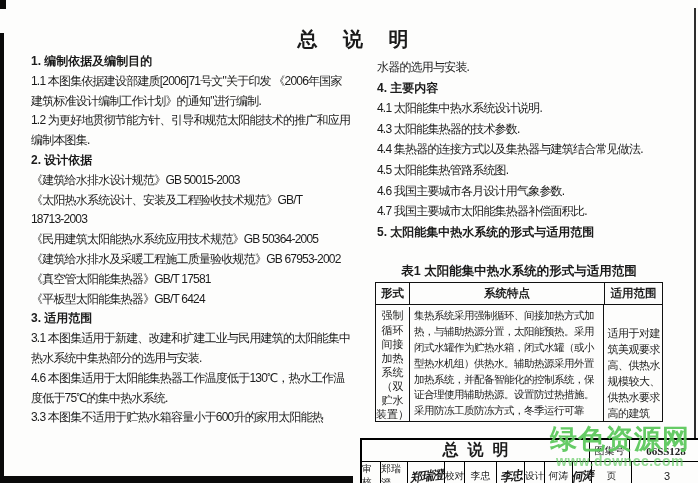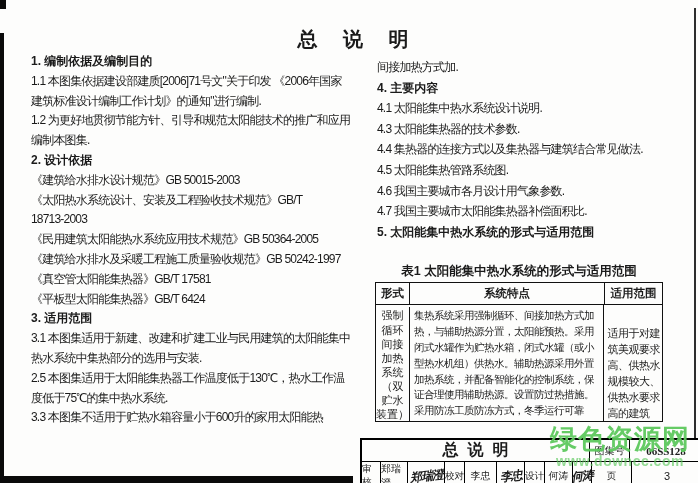--- a/index.html
+++ b/index.html
@@ -79,32 +79,32 @@
       <div class="heading">1. 编制依据及编制目的</div>
       <div>1.1 本图集依据建设部建质[2006]71号文"关于印发 《2006年国家</div>
       <div>建筑标准设计编制工作计划》的通知"进行编制.</div>
       <div>1.2 为更好地贯彻节能方针、引导和规范太阳能技术的推广和应用</div>
       <div>编制本图集.</div>
       <div class="heading">2. 设计依据</div>
       <div>《建筑给水排水设计规范》GB 50015-2003</div>
       <div>《太阳热水系统设计、安装及工程验收技术规范》GB/T</div>
       <div>18713-2003</div>
       <div>《民用建筑太阳能热水系统应用技术规范》GB 50364-2005</div>
-      <div>《建筑给水排水及采暖工程施工质量验收规范》GB 50242-1997</div>
+      <div>《建筑给水排水及采暖工程施工质量验收规范》GB 67953-2002</div>
       <div>《真空管太阳能集热器》GB/T 17581</div>
       <div>《平板型太阳能集热器》GB/T 6424</div>
       <div class="heading">3. 适用范围</div>
       <div>3.1 本图集适用于新建、改建和扩建工业与民用建筑的太阳能集中</div>
       <div>热水系统中集热部分的选用与安装.</div>
-      <div>2.5 本图集适用于太阳能集热器工作温度低于130℃，热水工作温</div>
+      <div>4.6 本图集适用于太阳能集热器工作温度低于130℃，热水工作温</div>
       <div>度低于75℃的集中热水系统.</div>
       <div>3.3 本图集不适用于贮热水箱容量小于600升的家用太阳能热</div>
     </div>
   <div class="col col-right">
-      <div>间接加热方式加.</div>
+      <div>水器的选用与安装.</div>
       <div class="heading">4. 主要内容</div>
       <div>4.1 太阳能集中热水系统设计说明.</div>
       <div>4.3 太阳能集热器的技术参数.</div>
       <div>4.4 集热器的连接方式以及集热器与建筑结合常见做法.</div>
       <div>4.5 太阳能集热管路系统图.</div>
       <div>4.6 我国主要城市各月设计用气象参数.</div>
       <div>4.7 我国主要城市太阳能集热器补偿面积比.</div>
       <div class="heading">5. 太阳能集中热水系统的形式与适用范围</div>
     </div>
 

